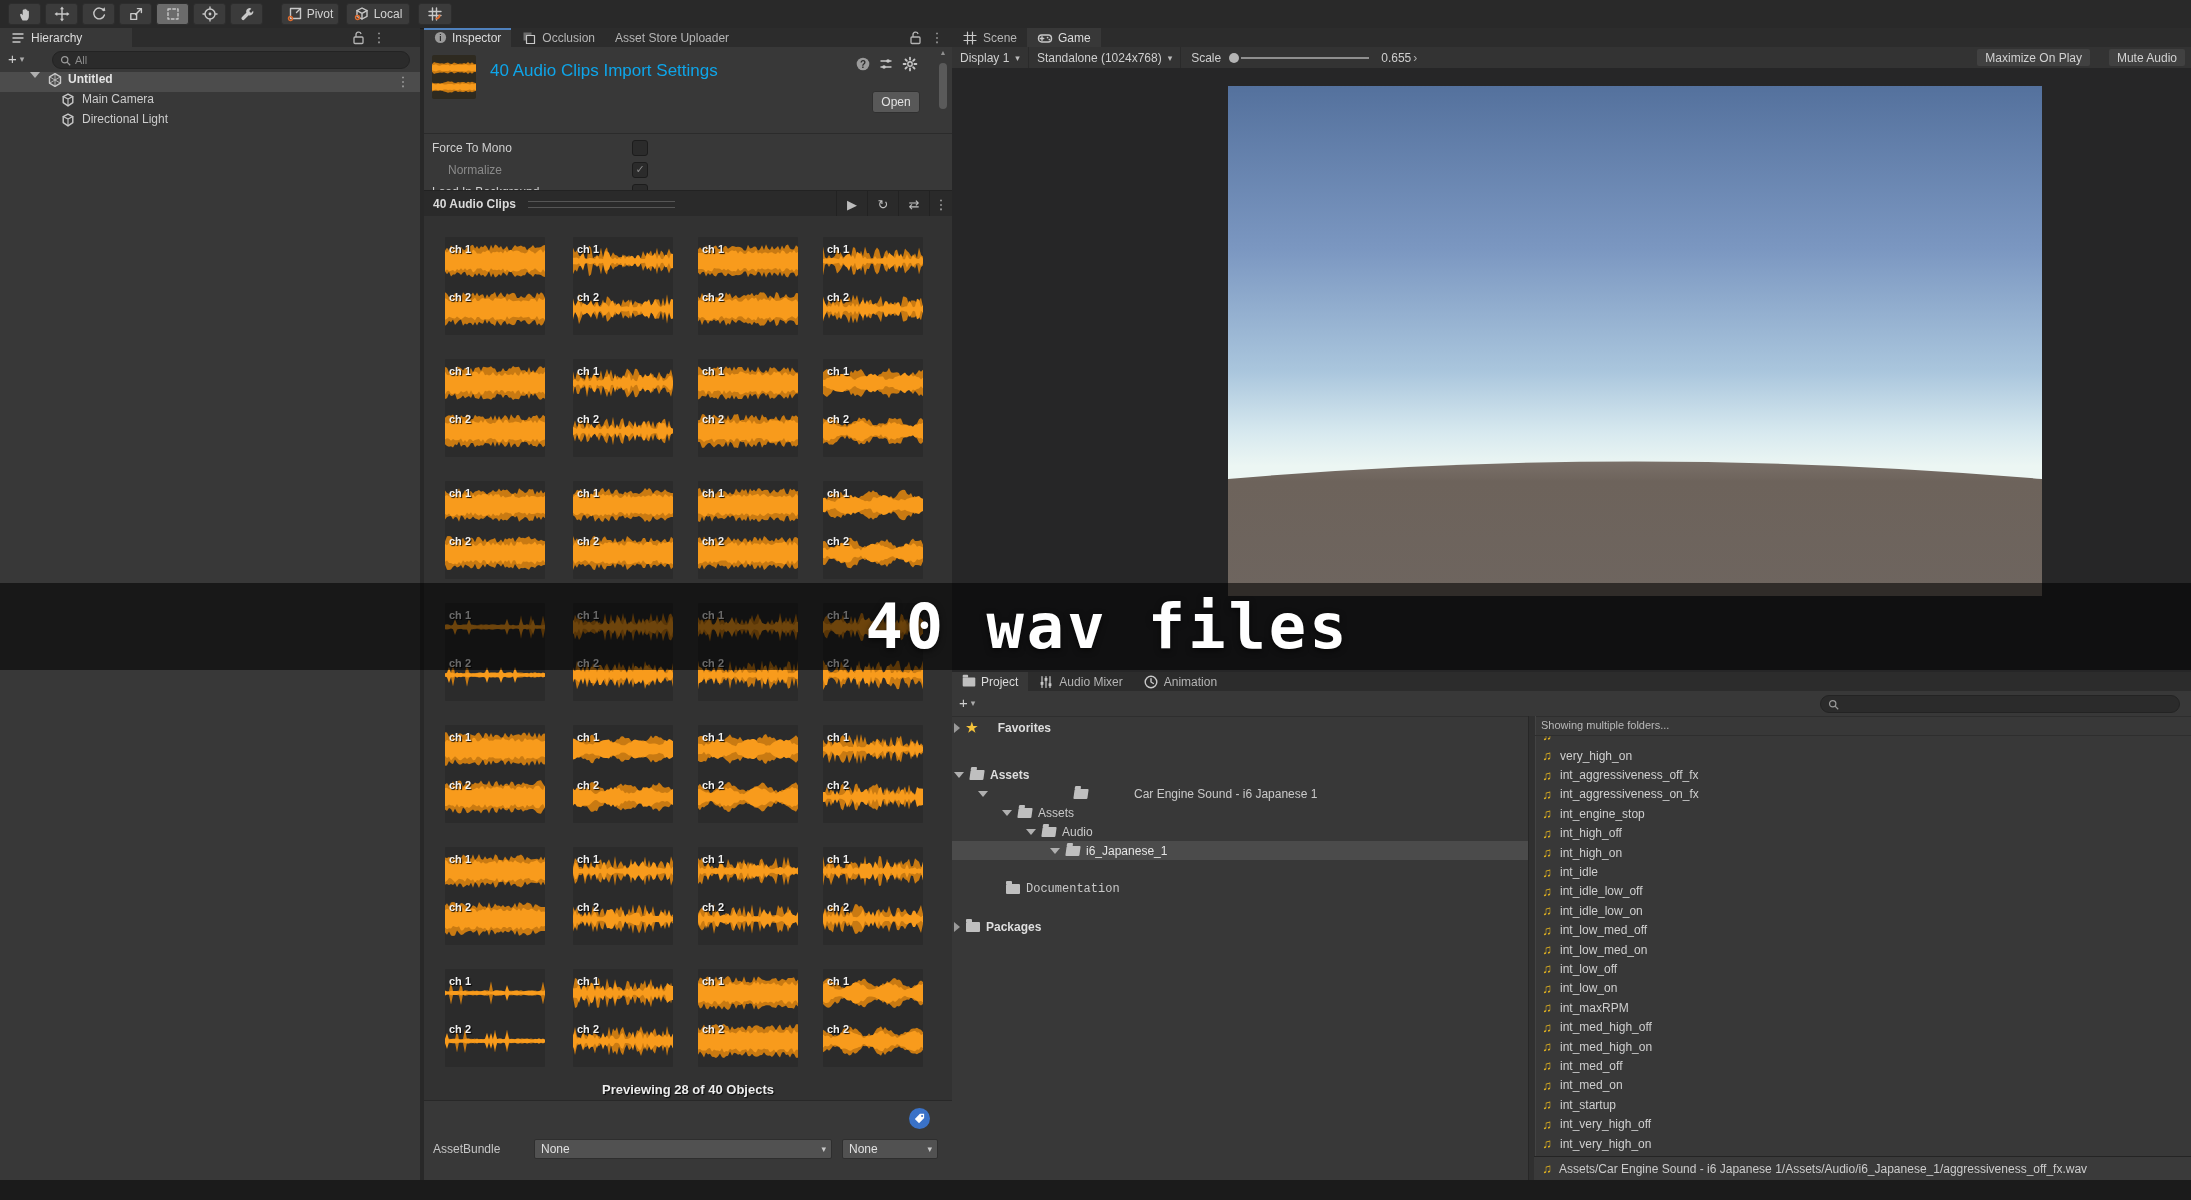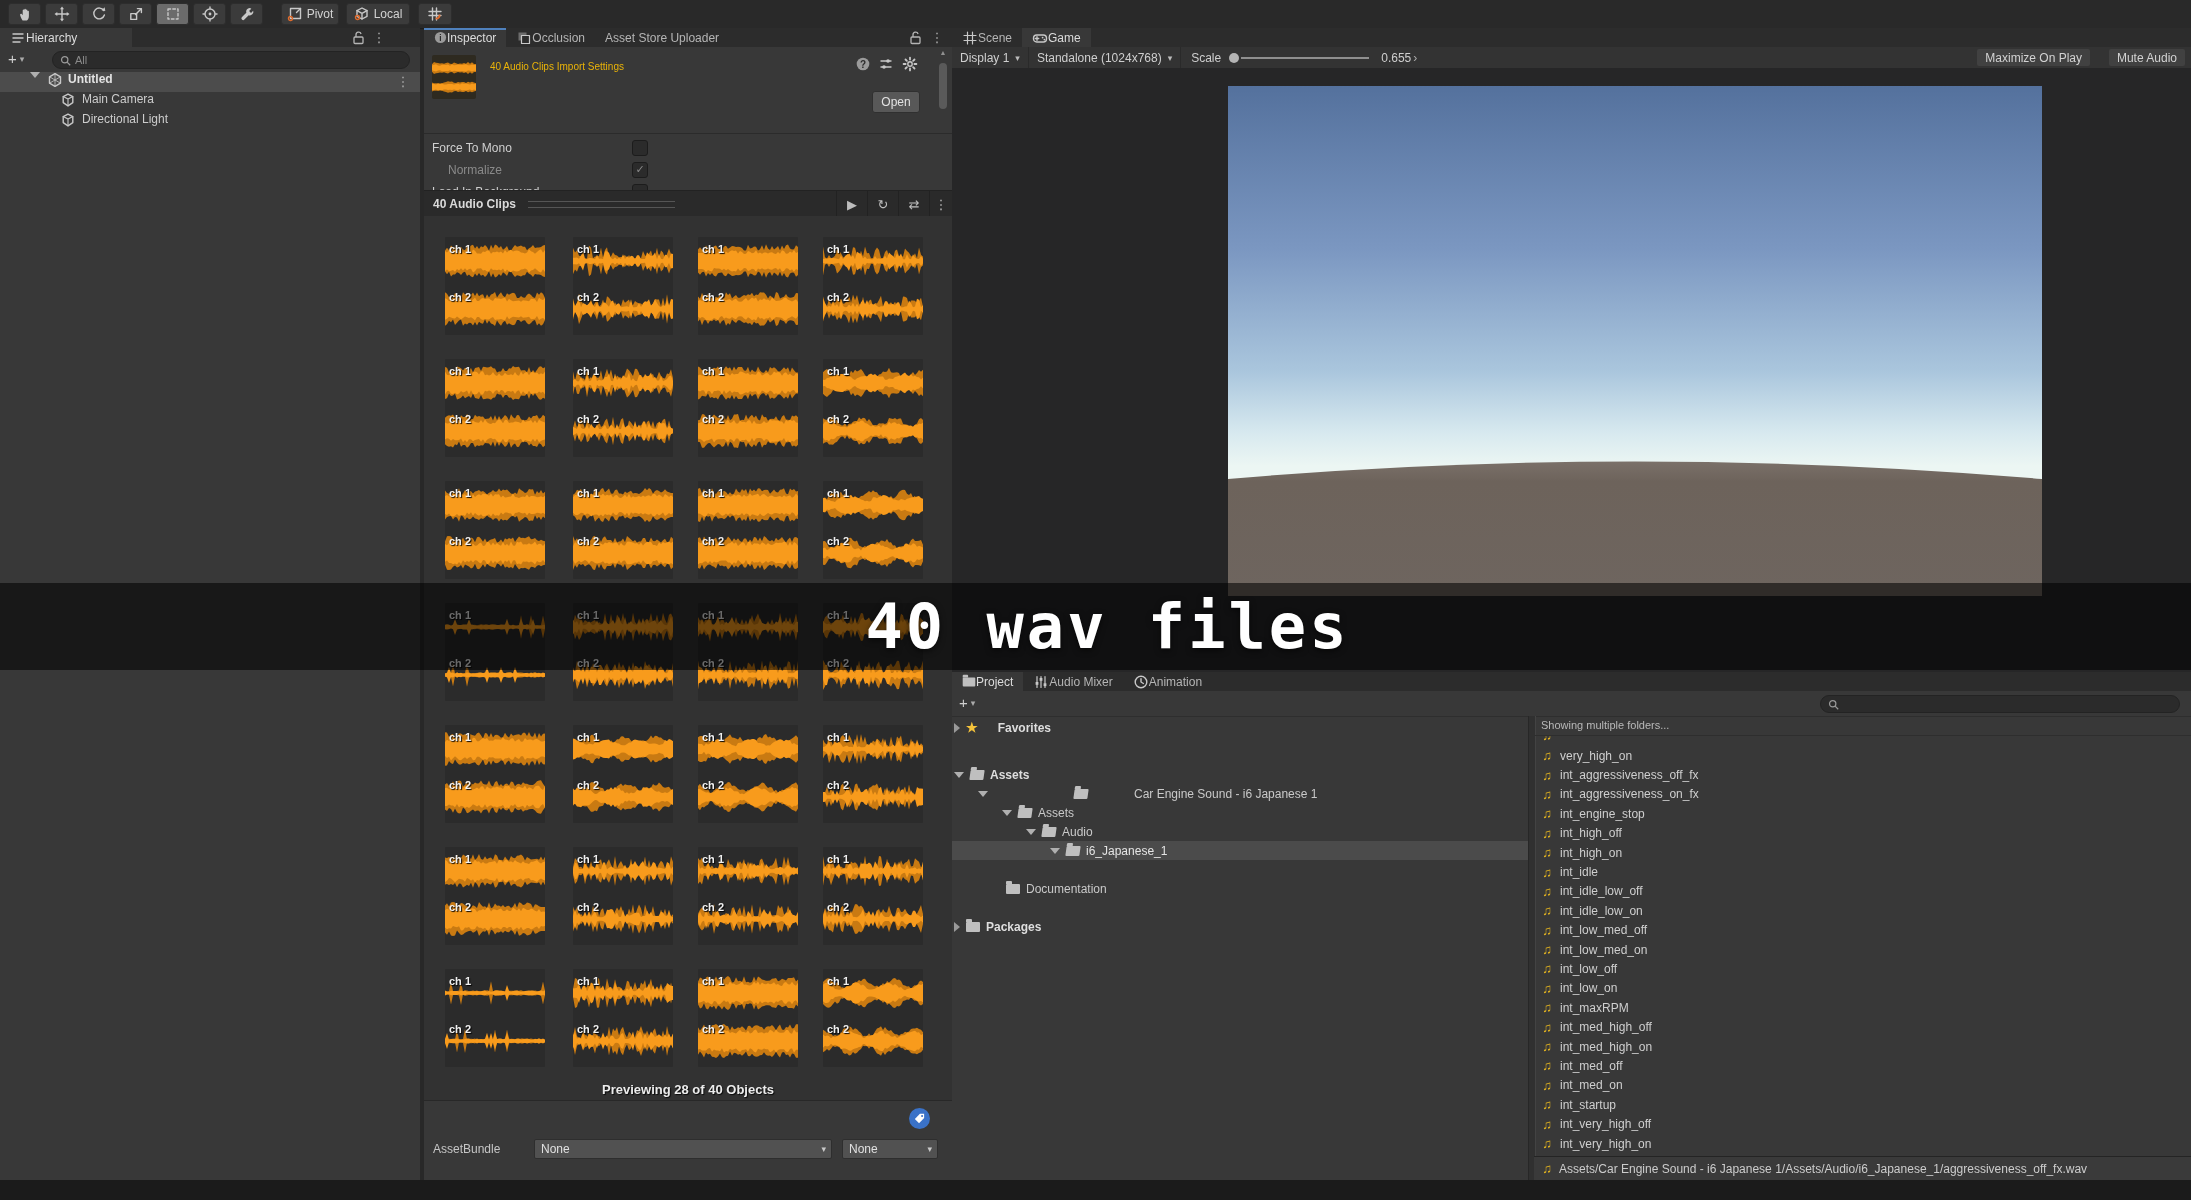--- a/index.html
+++ b/index.html
@@ -4,21 +4,21 @@
 <style>
   html,body{margin:0;padding:0}
   body{
     width:2191px;height:1200px;position:relative;overflow:hidden;
     background:#282828;font-family:"Liberation Sans",sans-serif;
     -webkit-font-smoothing:antialiased;color:#cfcfcf;font-size:12px;
   }
   .abs{position:absolute}
   .panel{position:absolute;background:#383838}
   .tabrow{position:absolute;left:0;top:0;right:0;height:19px;background:#2c2c2c;display:flex}
-  .tab{display:flex;align-items:center;padding:0 10px;font-size:12px;color:#b5b5b5;position:relative;white-space:nowrap}
+  .tab{display:flex;align-items:center;gap:5px;padding:0 10px;font-size:12px;color:#b5b5b5;position:relative;white-space:nowrap}
   .tab.sel{background:#383838;color:#dcdcdc}
   .tab.focus::before{content:'';position:absolute;left:0;right:0;top:0;height:2px;background:#4f81bd}
   .kebab{color:#b0b0b0;font-size:13px;line-height:19px;width:14px;text-align:center}
   .icbtn{display:flex;align-items:center;justify-content:center;color:#c0c0c0}
   svg{display:block}
 
   
   #toolbar{position:absolute;left:0;top:0;width:2191px;height:28px;background:#292929;border-bottom:1px solid #1e1e1e}
   .tbtn{position:absolute;top:3px;height:22px;background:#3b3b3b;border:1px solid #2d2d2d;border-radius:3px;
         display:flex;align-items:center;justify-content:center;gap:4px;color:#d2d2d2;font-size:12px;box-sizing:border-box}
@@ -35,21 +35,21 @@
   .hrow.sel{background:#4c4c4c;color:#e6e6e6}
   .tri{width:0;height:0;display:inline-block}
   .tri.down{border-left:5px solid transparent;border-right:5px solid transparent;border-top:6px solid #b0b0b0}
   .tri.right{border-top:5px solid transparent;border-bottom:5px solid transparent;border-left:6px solid #999}
 
   
   #inspector-panel{left:424px;top:28px;width:528px;height:1152px}
   .insp-header{position:absolute;left:0;top:19px;right:0;height:86px;background:#383838;border-bottom:1px solid #2b2b2b}
   .thumb{position:absolute;left:8px;top:8px;width:44px;height:44px;background:#2e2a20;border-radius:2px;overflow:hidden;
          display:flex;flex-direction:column;justify-content:space-around;padding:3px 0;box-sizing:border-box}
-  .insp-title{position:absolute;left:66px;top:14px;font-size:10px;color:#eab308}
+  .insp-title{position:absolute;left:66px;top:14px;font-size:17px;color:#0ea5e9}
   .hdr-icons{position:absolute;right:34px;top:9px;display:flex;gap:8px;align-items:center}
   .openbtn{position:absolute;right:32px;top:44px;width:46px;height:20px;background:#585858;border:1px solid #303030;
            border-radius:3px;color:#e2e2e2;font-size:12px;display:flex;align-items:center;justify-content:center}
   .vscroll{position:absolute;right:4px;top:2px;width:10px;height:158px}
   .vscroll .thumbbar{position:absolute;left:1px;width:8px;top:14px;height:46px;background:#5a5a5a;border-radius:4px}
   .vscroll .ar{position:absolute;left:0;width:10px;font-size:7px;color:#909090;text-align:center}
   #insp-props{position:absolute;left:0;top:105px;right:0;height:57px;overflow:hidden}
   .prow{position:absolute;left:0;right:0;height:21px;display:flex;align-items:center}
   .prow .lbl{position:absolute;left:8px;color:#cfcfcf}
   .prow.dim .lbl{color:#8a8a8a}
@@ -978,21 +978,21 @@
           <span style="width:6px"></span>
           <span class="folder open"></span>
           <span style="margin-left:6px">Audio</span>
         </div>
         <div class="trow sel" style="top: 125px;">
           <span class="tri down" style="margin-left:98px"></span>
           <span style="width:6px"></span>
           <span class="folder open"></span>
           <span style="margin-left:6px">i6_Japanese_1</span>
         </div>
-        <div class="trow" style="top: 163px;">
+        <div class="trow" style="top: 163px; font-family: Liberation Mono, monospace;">
           <span style="width:54px"></span>
           <span class="folder"></span>
           <span style="margin-left:6px">Documentation</span>
         </div>
         <div class="trow bold" style="top: 201px;">
           <span class="tri right" style="margin-left:2px"></span>
           <span style="width:6px"></span>
           <span class="folder"></span>
           <span style="margin-left:6px">Packages</span>
         </div>

